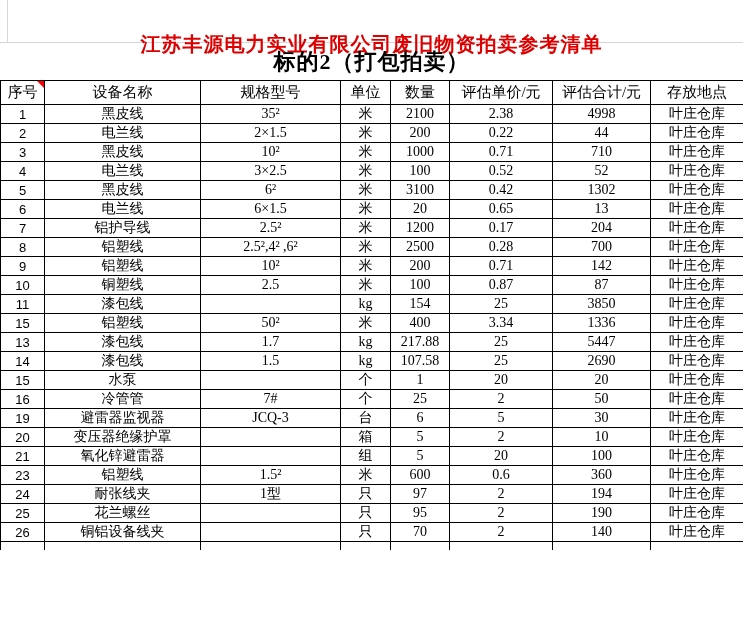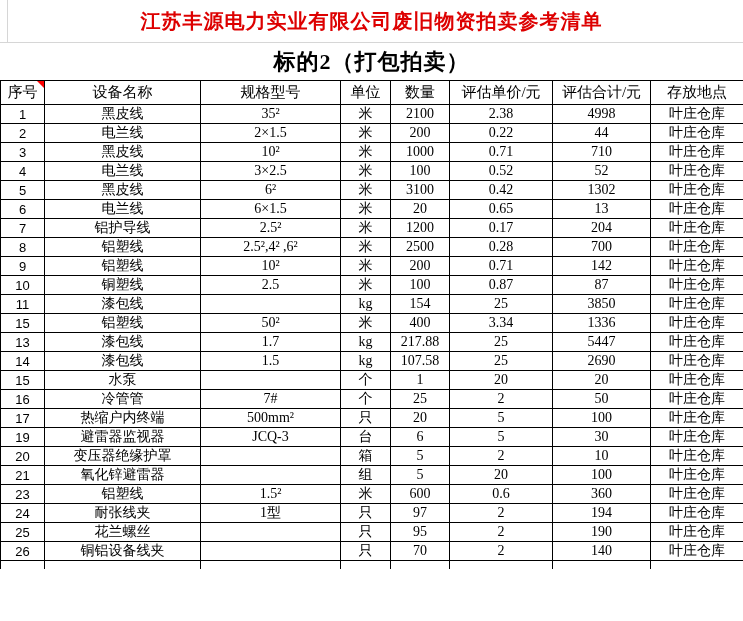--- a/index.html
+++ b/index.html
@@ -50,21 +50,21 @@
     border-top:7px solid #ff0000; border-left:7px solid transparent;
   }
 </style>
 </head>
 <body>
 
 <div class="sheet">
   <div class="grid-v"></div>
   <div class="grid-h"></div>
 
-  <div class="title-row" style="color: rgb(221, 0, 0);">江苏丰源电力实业有限公司废旧物资拍卖参考清单</div>
+  <div class="title-row" style="color: rgb(221, 0, 0); margin-top: 23px;">江苏丰源电力实业有限公司废旧物资拍卖参考清单</div>
   <div class="subtitle-row">标的2（打包拍卖）</div>
 
   <table class="sheet-table">
     <colgroup>
         <col style="width: 44px;">
         <col style="width: 156px;">
         <col style="width: 140px;">
         <col style="width: 50px;">
         <col style="width: 59px;">
         <col style="width: 103px;">
@@ -238,30 +238,20 @@
           <td class="c0">16</td>
           <td class="c1">冷管管</td>
           <td class="c2">7#</td>
           <td class="c3">个</td>
           <td class="c4">25</td>
           <td class="c5">2</td>
           <td class="c6">50</td>
           <td class="c7">叶庄仓库</td>
         </tr>
         <tr>
-          <td class="c0">17</td>
-          <td class="c1">热缩户内终端</td>
-          <td class="c2">500mm²</td>
-          <td class="c3">只</td>
-          <td class="c4">20</td>
-          <td class="c5">5</td>
-          <td class="c6">100</td>
-          <td class="c7">叶庄仓库</td>
-        </tr>
-        <tr>
           <td class="c0">19</td>
           <td class="c1">避雷器监视器</td>
           <td class="c2">JCQ-3</td>
           <td class="c3">台</td>
           <td class="c4">6</td>
           <td class="c5">5</td>
           <td class="c6">30</td>
           <td class="c7">叶庄仓库</td>
         </tr>
         <tr>

